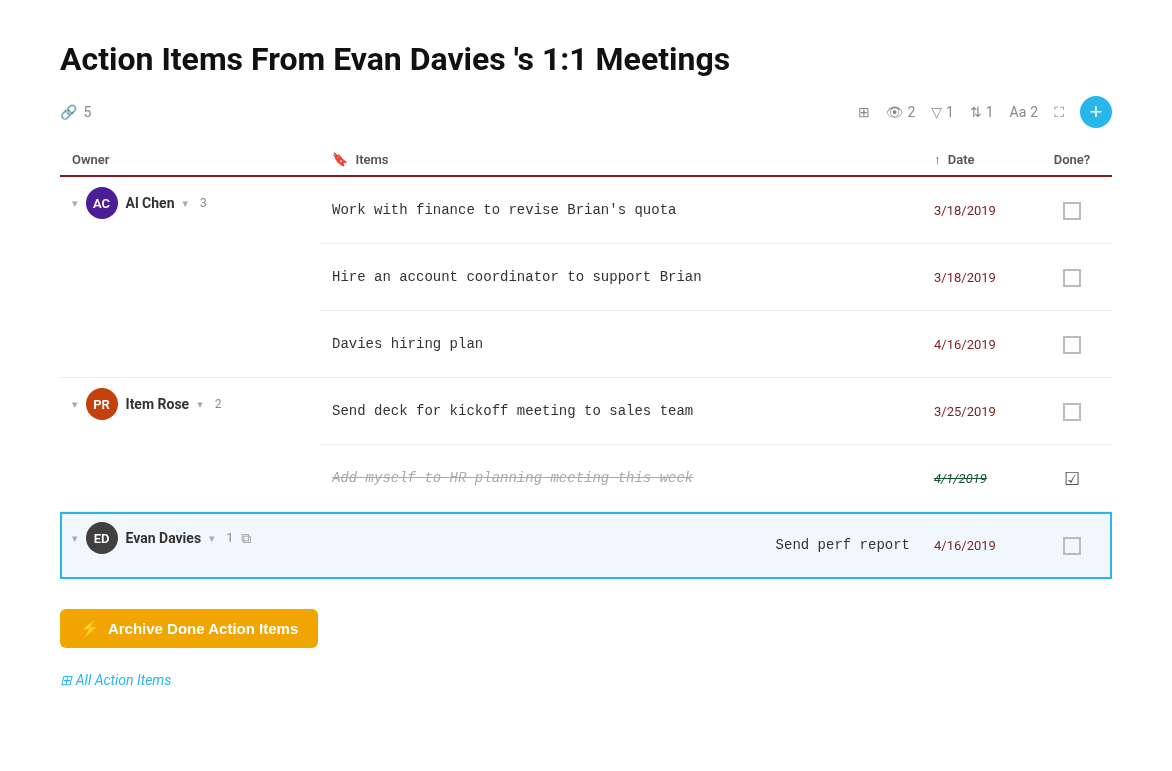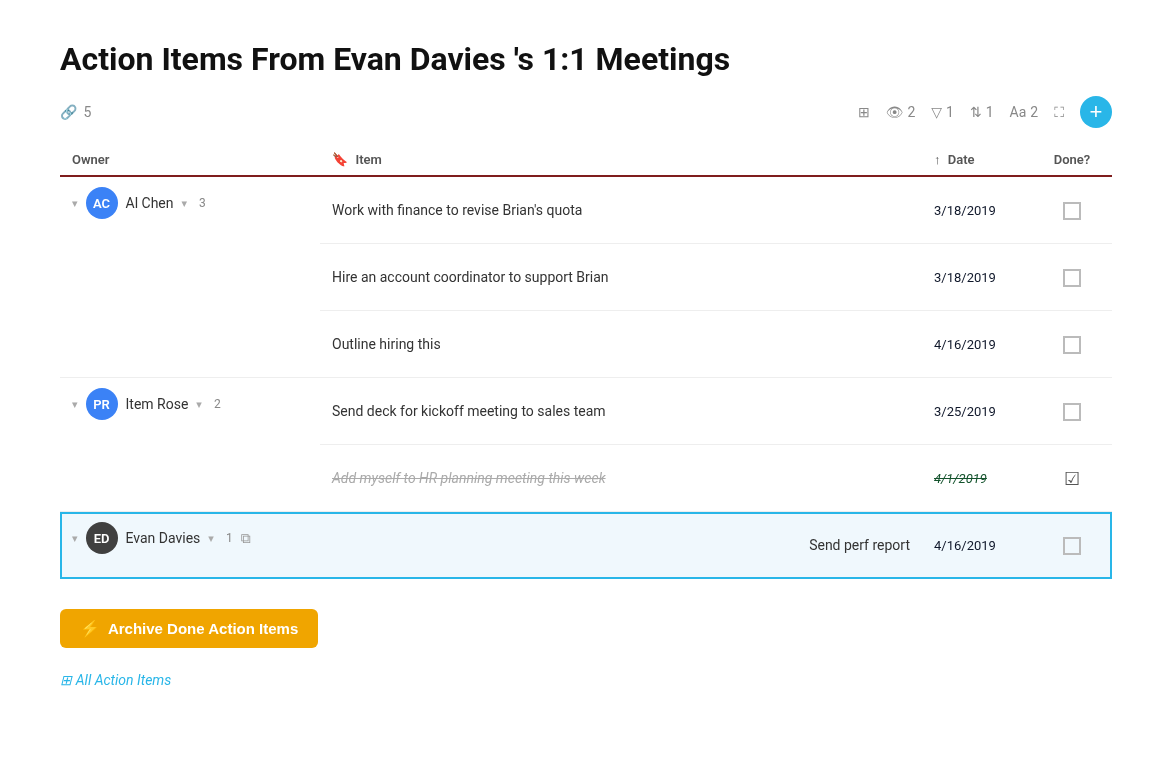--- a/index.html
+++ b/index.html
@@ -91,48 +91,49 @@
       flex-shrink: 0;
       display: flex;
       align-items: center;
       justify-content: center;
       font-size: 13px;
       font-weight: 600;
       color: #fff;
     }
     .owner-name {
       font-size: 14px;
-      font-weight: 400;
+      font-weight: 700;
       color: #333;
     }
     .owner-count {
       font-size: 12px;
       color: #888;
       margin-left: 4px;
     }
     .chevron {
       color: #aaa;
       font-size: 11px;
       cursor: pointer;
     }
     .item-cell {
       padding: 25px 12px;
       font-size: 14px;
       color: #333;
       vertical-align: middle;
+      font-family: Liberation Mono, monospace;
     }
     .item-cell.done-item {
       color: #aaa;
       text-decoration: line-through;
       font-style: italic;
     }
     .date-cell {
       padding: 10px 12px;
       font-size: 13px;
-      color: #0f172a;
+      color: #7f1d1d;
       vertical-align: middle;
     }
     .date-cell.done-date {
       color: #14532d;
       text-decoration: line-through;
       font-style: italic;
     }
     .done-cell {
       padding: 10px 12px;
       text-align: center;
@@ -187,22 +188,22 @@
       color: #999;
       font-size: 14px;
       cursor: pointer;
     }
     .active-row {
       background: #f0f8fd;
       outline: 2px solid #29b6e8;
       outline-offset: -2px;
     }
     
-    .av-al { background: #3b82f6; text-align: right; }
-    .av-polly { background: #3b82f6; }
+    .av-al { background: #4c1d95; text-align: right; }
+    .av-polly { background: #c2410c; }
     .av-evan { background: #404040; }
   </style>
 </head>
 <body>
 
 
 
 <h1>Action Items From Evan Davies 's 1:1 Meetings</h1>
 
 <div class="toolbar">
@@ -236,21 +237,21 @@
     <button class="add-btn">+</button>
   </div>
 </div>
 
 <table>
   <thead>
     <tr>
       <th class="owner-col">Owner</th>
       <th>
         <span style="margin-right:4px;">🔖</span>
-        <span>Item</span>
+        <span>Items</span>
       </th>
       <th class="date-col">
         <span style="margin-right:4px;">↑</span>
         <span>Date</span>
       </th>
       <th class="done-col">Done?</th>
     </tr>
   </thead>
   <tbody id="table-body">
   <tr>
@@ -267,21 +268,21 @@
         <td class="item-cell">Work with finance to revise Brian's quota</td>
         <td class="date-cell">3/18/2019</td>
         <td class="done-cell"><span class="checkbox"></span></td>
       </tr>
       <tr>
         <td class="item-cell">Hire an account coordinator to support Brian</td>
         <td class="date-cell">3/18/2019</td>
         <td class="done-cell"><span class="checkbox"></span></td>
       </tr>
       <tr>
-        <td class="item-cell">Outline hiring this</td>
+        <td class="item-cell">Davies hiring plan</td>
         <td class="date-cell">4/16/2019</td>
         <td class="done-cell"><span class="checkbox"></span></td>
       </tr>
       <tr>
         <td class="owner-cell" rowspan="2">
         <div class="owner-row">
           <span class="chevron">▾</span>
           <div class="owner-avatar av-polly">PR</div>
           <span class="owner-name">Item Rose</span>
           <span class="chevron">▾</span>

